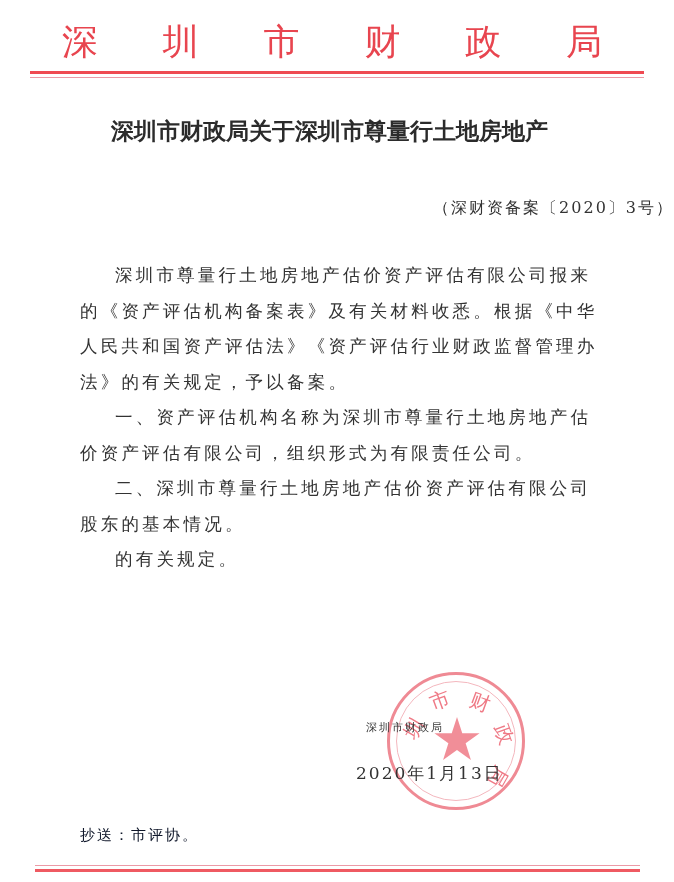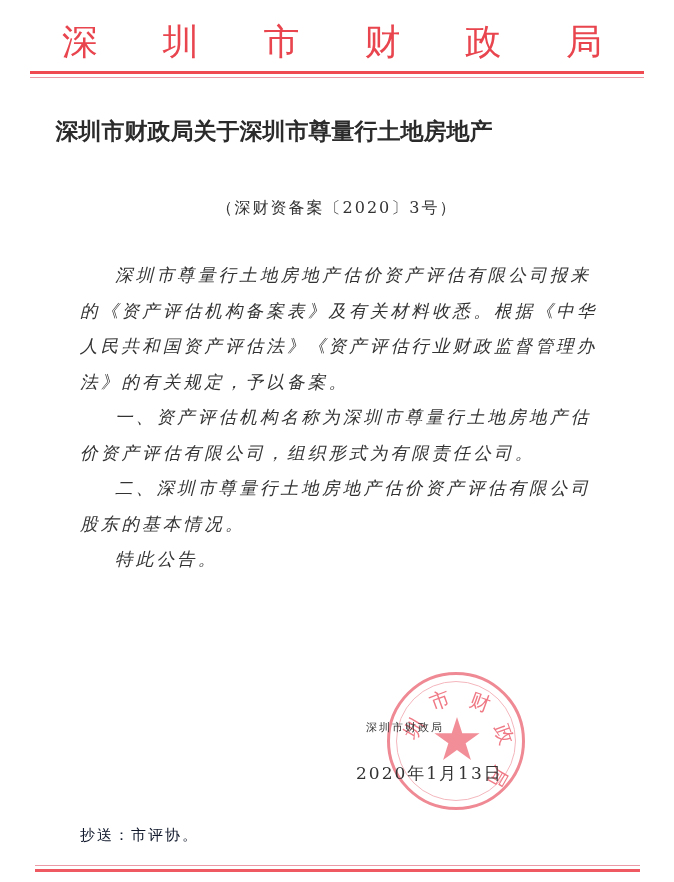--- a/index.html
+++ b/index.html
@@ -5,27 +5,27 @@
   html, body { margin: 0; padding: 0; background: #ffffff; }
   body { width: 674px; height: 882px; position: relative; overflow: hidden;
          font-family: "DejaVu Serif", "Liberation Serif", serif; color: #2a2a2a; }
   .masthead { position: absolute; left: 0; top: 8px; width: 674px; height: 50px; }
   .masthead-title { position: absolute; left: 62px; top: 10px; width: 540px;
     display: flex; justify-content: space-between; font-size: 36px; color: #e8454f;
     font-family: "DejaVu Sans", "Liberation Sans", sans-serif; letter-spacing: 0; }
   .masthead-title span { display: inline-block; }
   .rule-top-thick { position: absolute; left: 30px; top: 71px; width: 614px; height: 3px; background: #ef4a52; }
   .rule-top-thin { position: absolute; left: 30px; top: 77px; width: 614px; height: 1px; background: #ec9aa6; }
-  .doc-title { position: absolute; left: 0; top: 115px; width: 548px; text-align: center;
+  .doc-title { position: absolute; left: 0; top: 115px; width: 548px; text-align: right;
     font-size: 23px; font-weight: bold; line-height: 32px; color: #2b2b2b; }
-  .doc-number { position: absolute; left: 0; top: 198px; width: 674px; text-align: center;
+  .doc-number { position: absolute; left: 0; top: 198px; width: 674px; text-align: right;
     font-size: 16px; color: #333; letter-spacing: 2px; }
   .body-text { position: absolute; left: 80px; top: 258px; width: 530px;
     font-size: 17.5px; line-height: 35.5px; letter-spacing: 3.2px; color: #333; }
-  .para { margin: 0; text-indent: 2em; font-style: italic; }
+  .para { margin: 0; text-indent: 2em; }
   .stamp { position: absolute; left: 387px; top: 672px; width: 138px; height: 138px;
     border: 3px solid #ef8a94; border-radius: 50%; box-sizing: border-box; }
   .stamp-inner-ring { position: absolute; left: 6px; top: 6px; right: 6px; bottom: 6px;
     border: 1px solid #f4b7be; border-radius: 50%; }
   .stamp-text { position: absolute; color: #ef7a86; font-size: 20px; font-family: "DejaVu Sans", sans-serif; }
   .stamp-star { position: absolute; left: 43px; top: 40px; width: 48px; height: 48px; }
   .signature { position: absolute; left: 366px; top: 720px; font-size: 11px; letter-spacing: 2px; color: #333; }
   .date { position: absolute; left: 356px; top: 762px; font-size: 17px; letter-spacing: 2px; color: #333; }
   .cc { position: absolute; left: 80px; top: 826px; font-size: 15px; color: #0f172a; letter-spacing: 2px;
     font-family: "DejaVu Sans", sans-serif; }
@@ -50,21 +50,21 @@
 
 <div class="doc-title">
   <div>深圳市财政局关于深圳市尊量行土地房地产</div>
 </div>
 <div class="doc-number">（深财资备案〔2020〕3号）</div>
 
 <div class="body-text">
   <p class="para">深圳市尊量行土地房地产估价资产评估有限公司报来的《资产评估机构备案表》及有关材料收悉。根据《中华人民共和国资产评估法》《资产评估行业财政监督管理办法》的有关规定，予以备案。</p>
   <p class="para">一、资产评估机构名称为深圳市尊量行土地房地产估价资产评估有限公司，组织形式为有限责任公司。</p>
   <p class="para">二、深圳市尊量行土地房地产估价资产评估有限公司股东的基本情况。</p>
-  <p class="para">特此公告。</p>
+  <p class="para">的有关规定。</p>
 </div>
 
 <div class="stamp">
   <div class="stamp-inner-ring"></div>
   <span class="stamp-text" style="left:14px; top:40px; transform:rotate(-60deg);">圳</span>
   <span class="stamp-text" style="left:40px; top:12px; transform:rotate(-20deg);">市</span>
   <span class="stamp-text" style="left:80px; top:14px; transform:rotate(20deg);">财</span>
   <span class="stamp-text" style="left:104px; top:46px; transform:rotate(70deg);">政</span>
   <span class="stamp-text" style="left:98px; top:88px; transform:rotate(120deg);">局</span>
   <svg class="stamp-star" viewBox="0 0 100 100">

